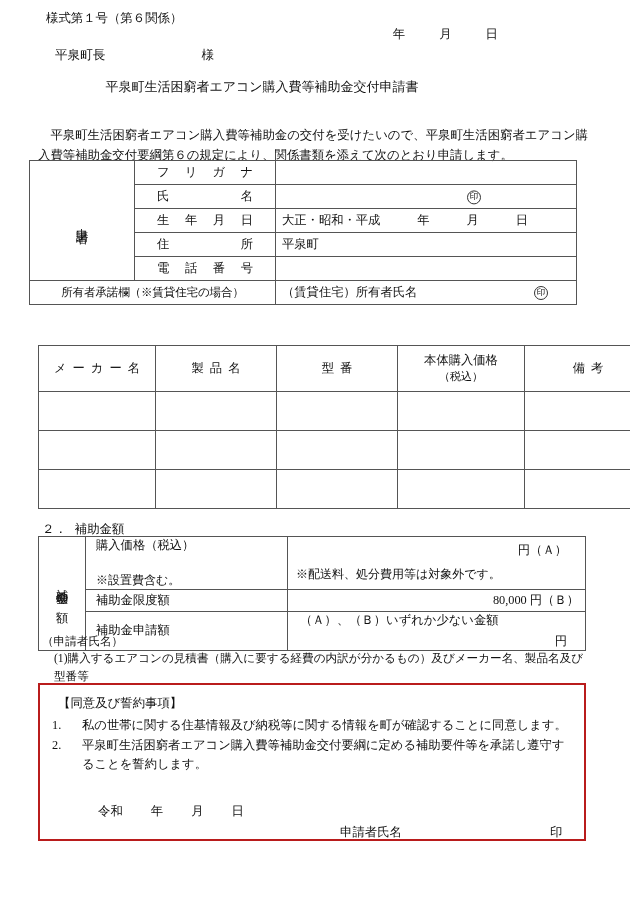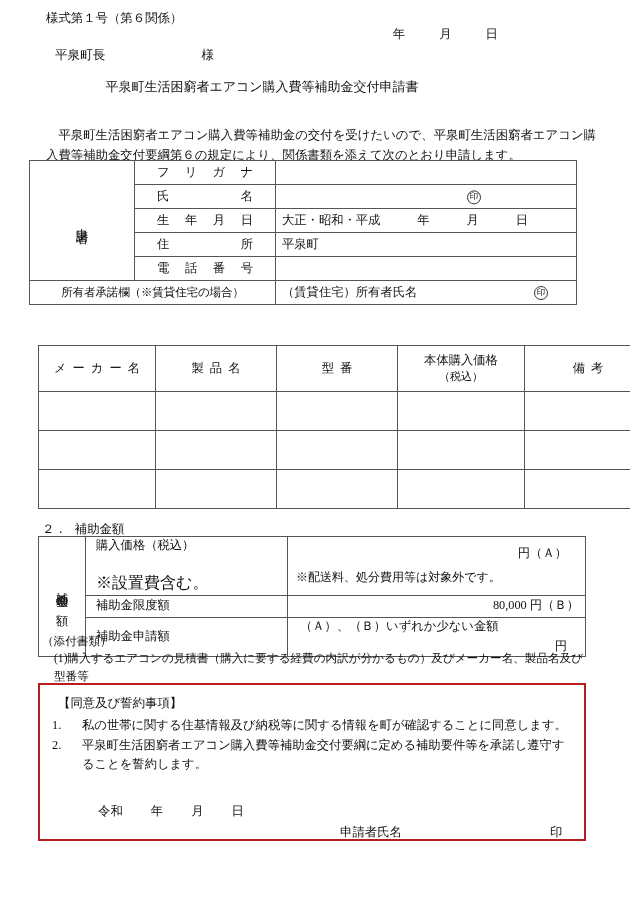--- a/index.html
+++ b/index.html
@@ -62,21 +62,20 @@
 
   .intro {
     position: absolute;
     left: 38px;
     top: 113px;
     width: 550px;
     font-size: 12.4px;
     line-height: 1.62;
     text-indent: 1em;
     text-align: justify;
-    margin-left: 8px;
   }
 
   
   table.frm {
     position: absolute;
     border-collapse: collapse;
     table-layout: fixed;
     font-size: 12.3px;
   }
   table.frm td {
@@ -172,21 +171,21 @@
   .price-cell .yen-a {
     position: absolute; right: 12px; top: 1px; white-space: nowrap;
   }
   .price-cell .note {
     position: absolute; left: 2px; bottom: 2px; font-size: 12px; white-space: nowrap;
   }
   .limit-cell { text-align: right; padding-right: 12px; white-space: nowrap; }
   .apply-cell { position: relative; height: 38px; }
   .apply-cell .top { position: absolute; left: 6px; top: 0px; white-space: nowrap; }
   .apply-cell .bot { position: absolute; right: 12px; bottom: 0px; }
-  .lbl-sub { font-size: 16px; display: block; margin-top: 18px; }
+  .lbl-sub { font-size: 12px; display: block; margin-top: 18px; }
 
   
   .attach {
     position: absolute;
     left: 42px;
     top: 633px;
     width: 546px;
     font-size: 11.6px;
     line-height: 1.5;
   }
@@ -352,21 +351,21 @@
           <div class="apply-cell">
             <span class="top">（Ａ）、（Ｂ）いずれか少ない金額</span>
             <span class="bot">円</span>
           </div>
         </td>
       </tr>
     </tbody>
   </table>
 
   <div class="attach">
-    <span class="a-title">（添付書類）</span>
+    <span class="a-title">（申請者氏名）</span>
     <span class="a-item">
       <span><span>(1)</span><span>購入するエアコンの見積書（購入に要する経費の内訳が分かるもの）及びメーカー名、製品名及び型番等</span></span>
     </span>
   </div>
 
   <div id="consent-box">
     <div class="consent-title">【同意及び誓約事項】</div>
     <div class="consent-list">
       <div class="c-item">
         <span class="c-num">1.</span>

